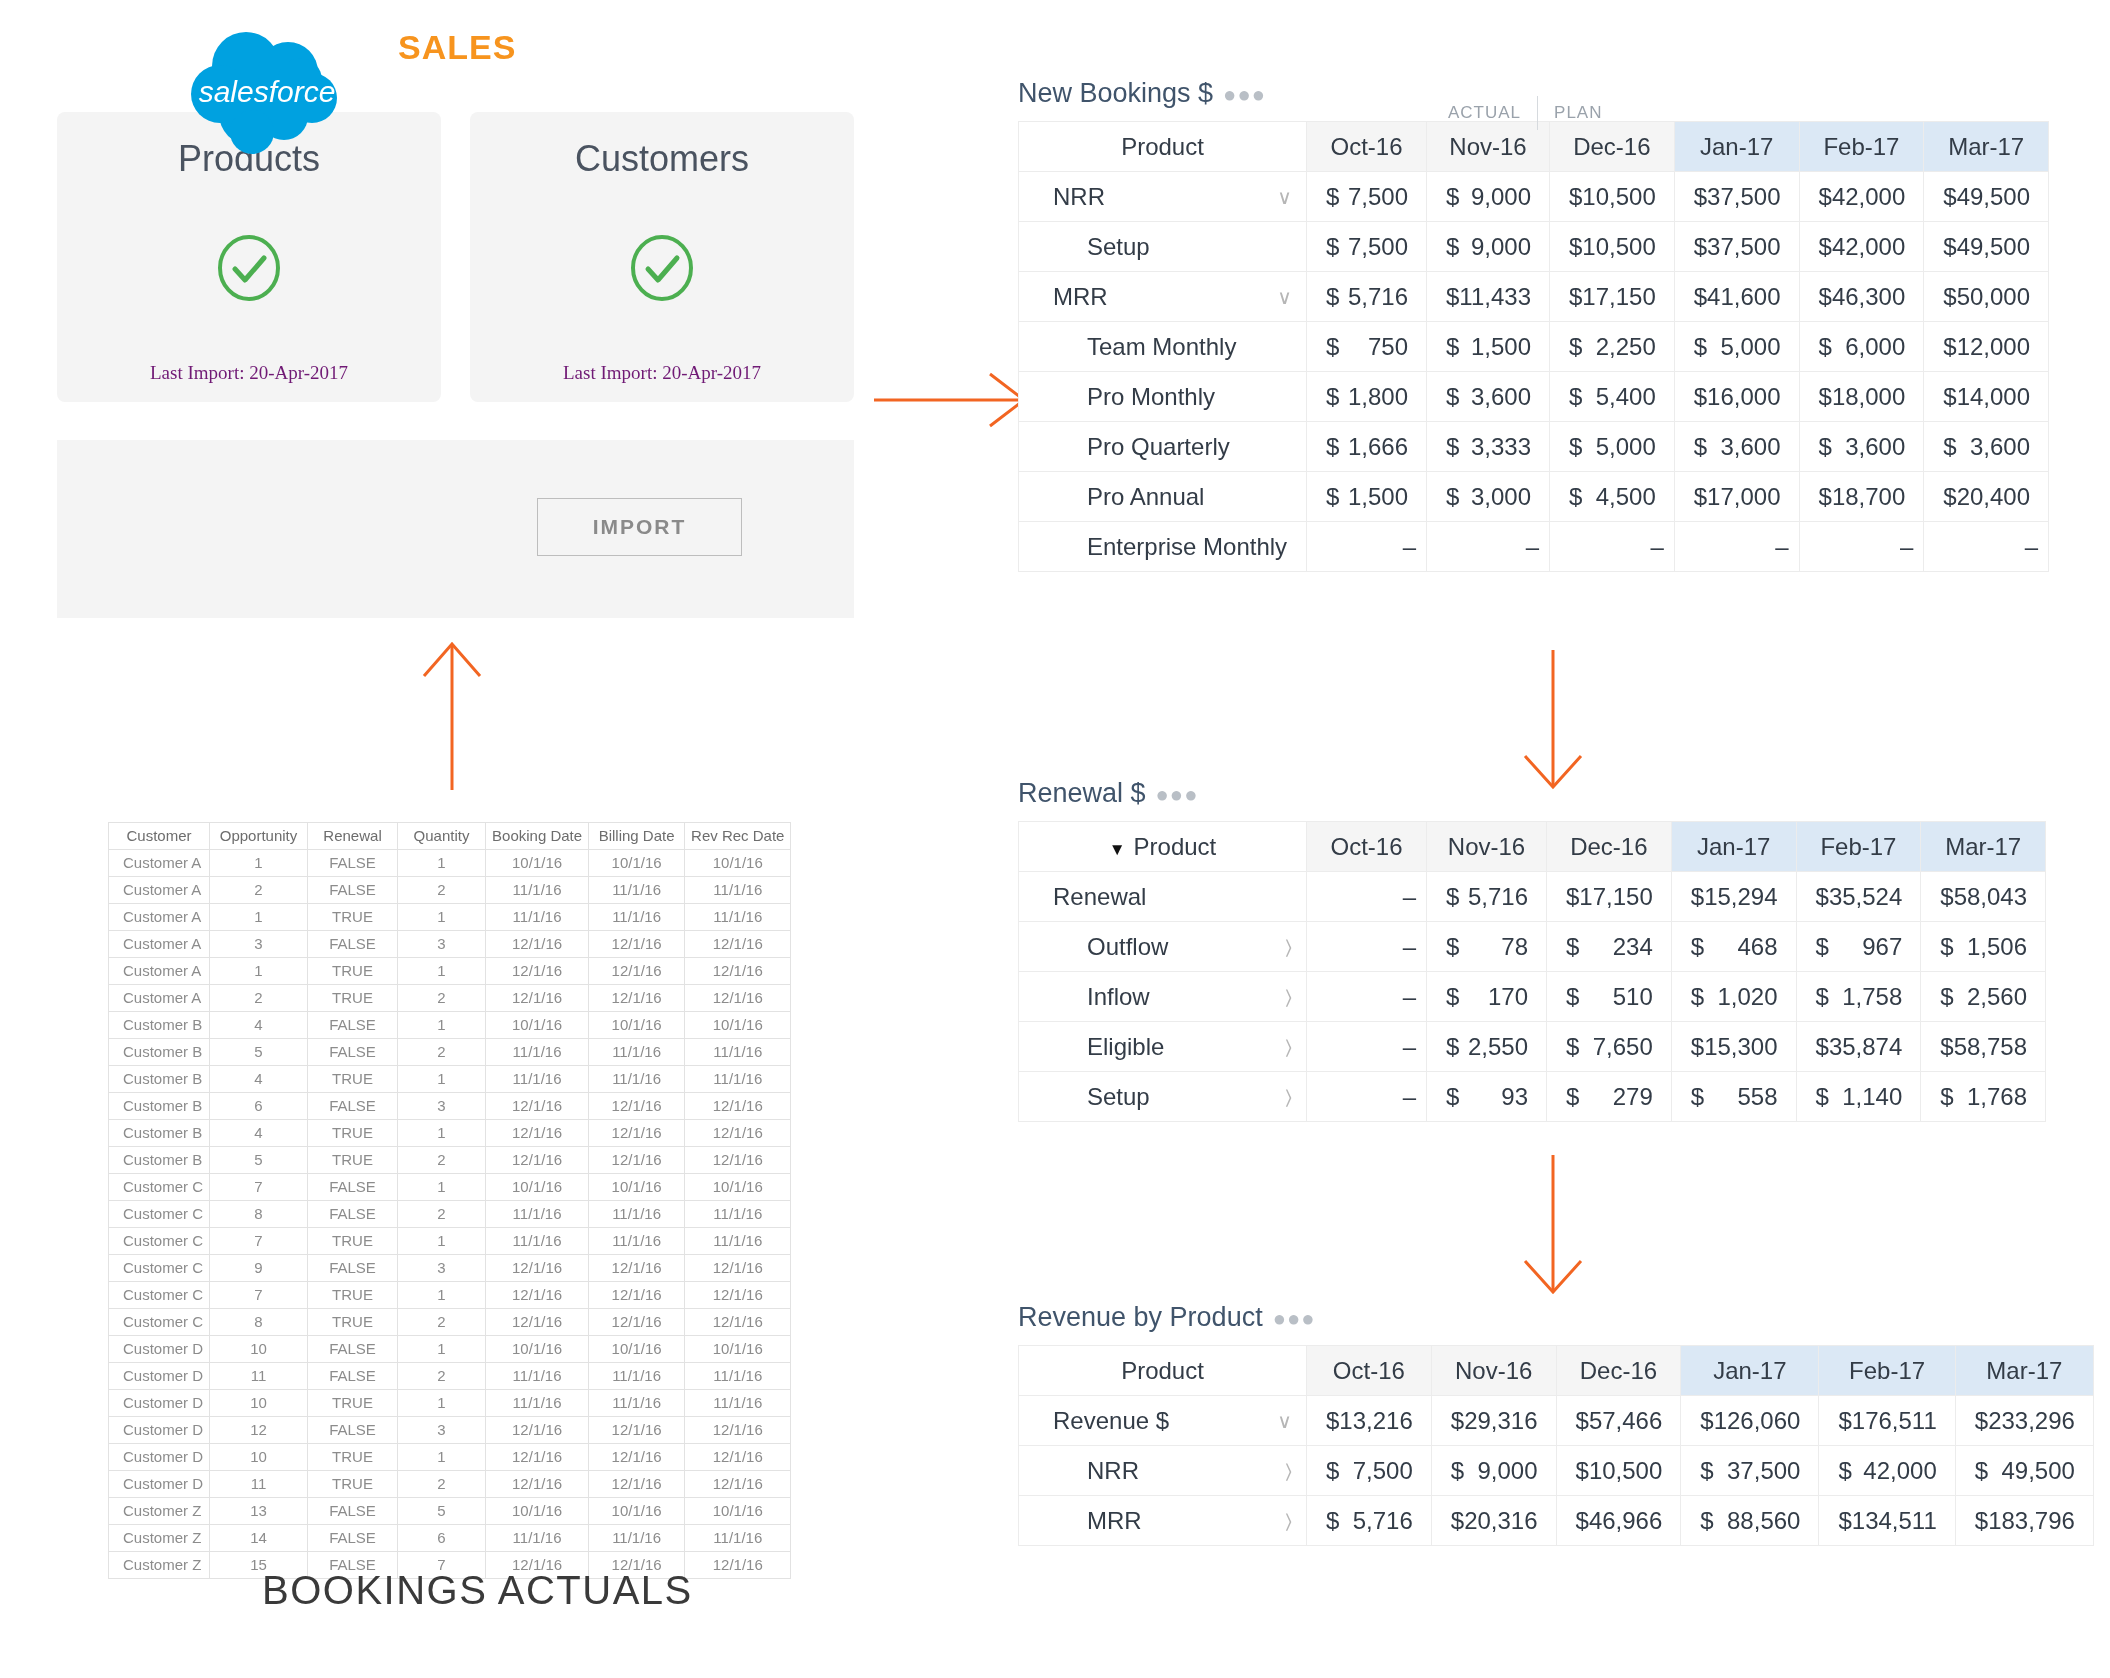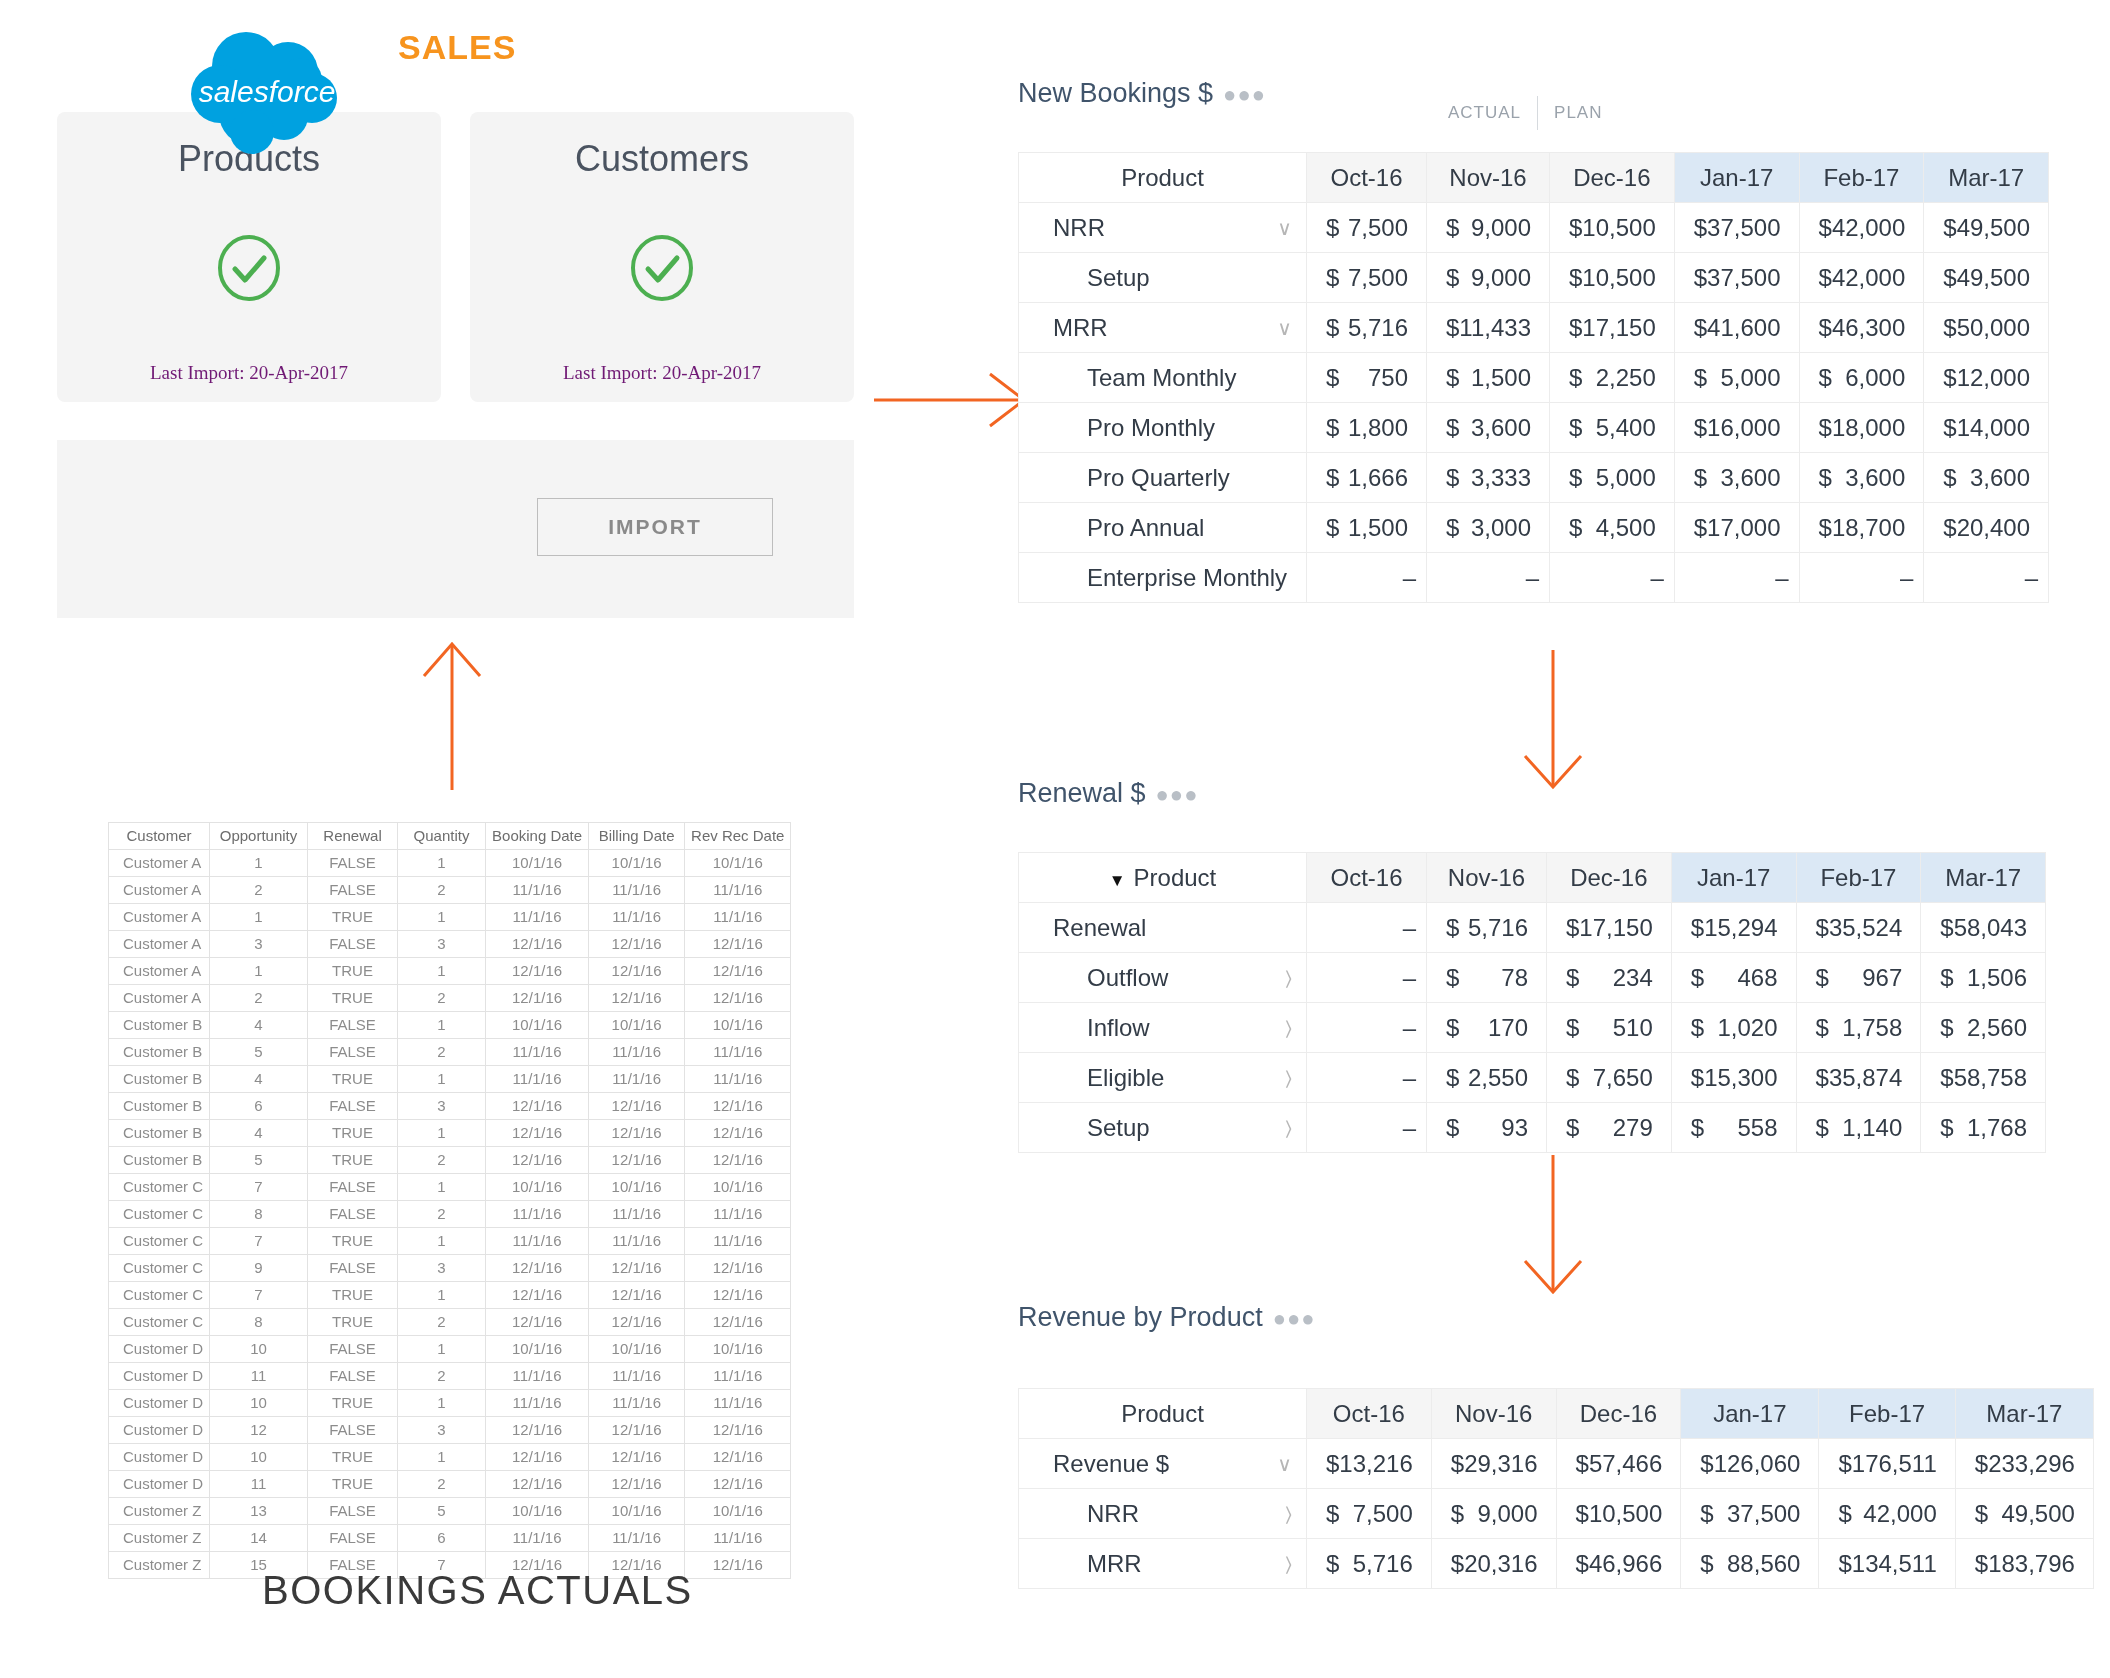--- a/index.html
+++ b/index.html
@@ -34,21 +34,21 @@
 
   #import-panel{
     position:absolute; left:57px; top:440px;
     width:797px; height:178px;
     background:#f4f4f4;
     display:flex; align-items:center;
   }
   #sf-logo{ position:absolute; left:180px; top:22px; }
   #import-button{
     position:absolute; left:537px; top:498px;
-    width:236px; height:58px;
+    width:205px; height:58px;
     border:1px solid #bdbdbd; background:#f4f4f4;
     color:#8a8a8a; font-size:21px; letter-spacing:2px; font-weight:bold;
     display:flex; align-items:center; justify-content:center;
     cursor:pointer;
   }
 
   
   .arrow{ position:absolute; }
 
   
@@ -87,21 +87,21 @@
 
   .actual-plan{
     position:absolute; display:flex; align-items:center;
     font-size:17px; color:#9aa2ab; letter-spacing:1px;
   }
   .ap-divider{
     width:1px; height:34px; background:#d6dade; margin:0 16px;
     align-self:flex-start;
   }
 
-  table.pivot-tbl{ border-collapse:collapse; table-layout:fixed; background:#fff;margin-top:43px; }
+  table.pivot-tbl{ border-collapse:collapse; table-layout:fixed; background:#fff; }
   table.pivot-tbl th, table.pivot-tbl td{
     border:1px solid #ececec;
     height:50px;
     font-size:24px; font-weight:normal;
     color:#333c47;
     padding:0 10px;
     white-space:nowrap;
     overflow:hidden;
   }
   table.pivot-tbl thead th{ text-align:center; background:#fff; }

